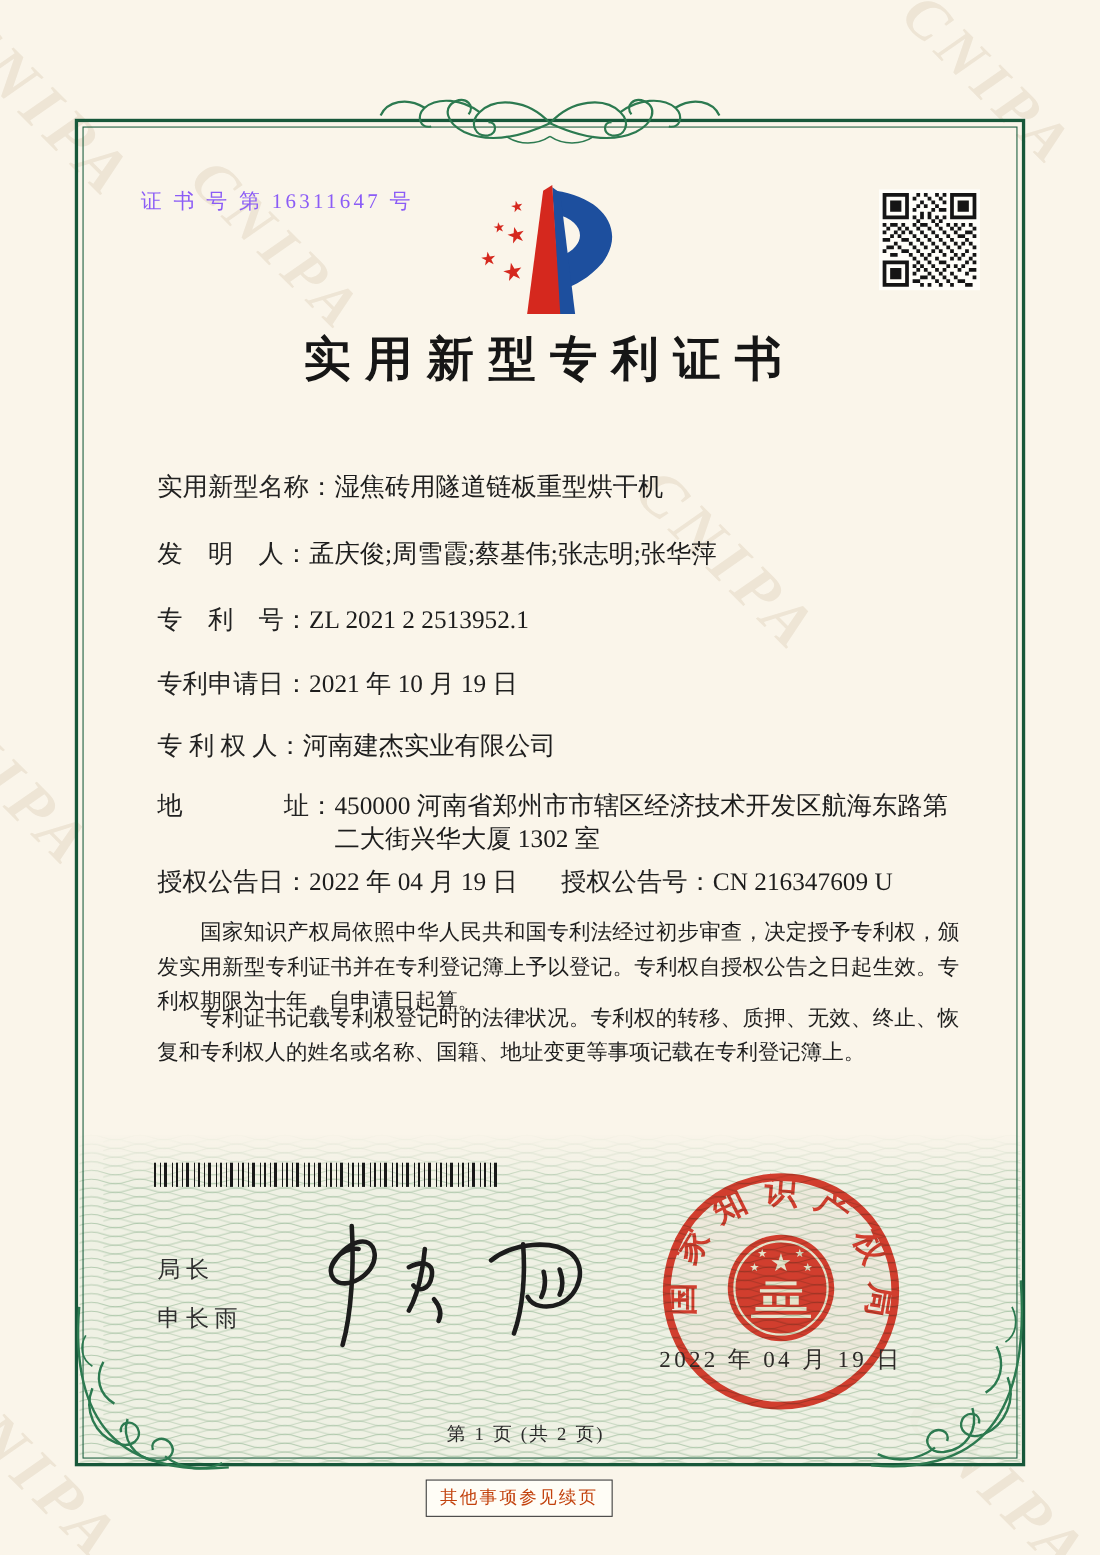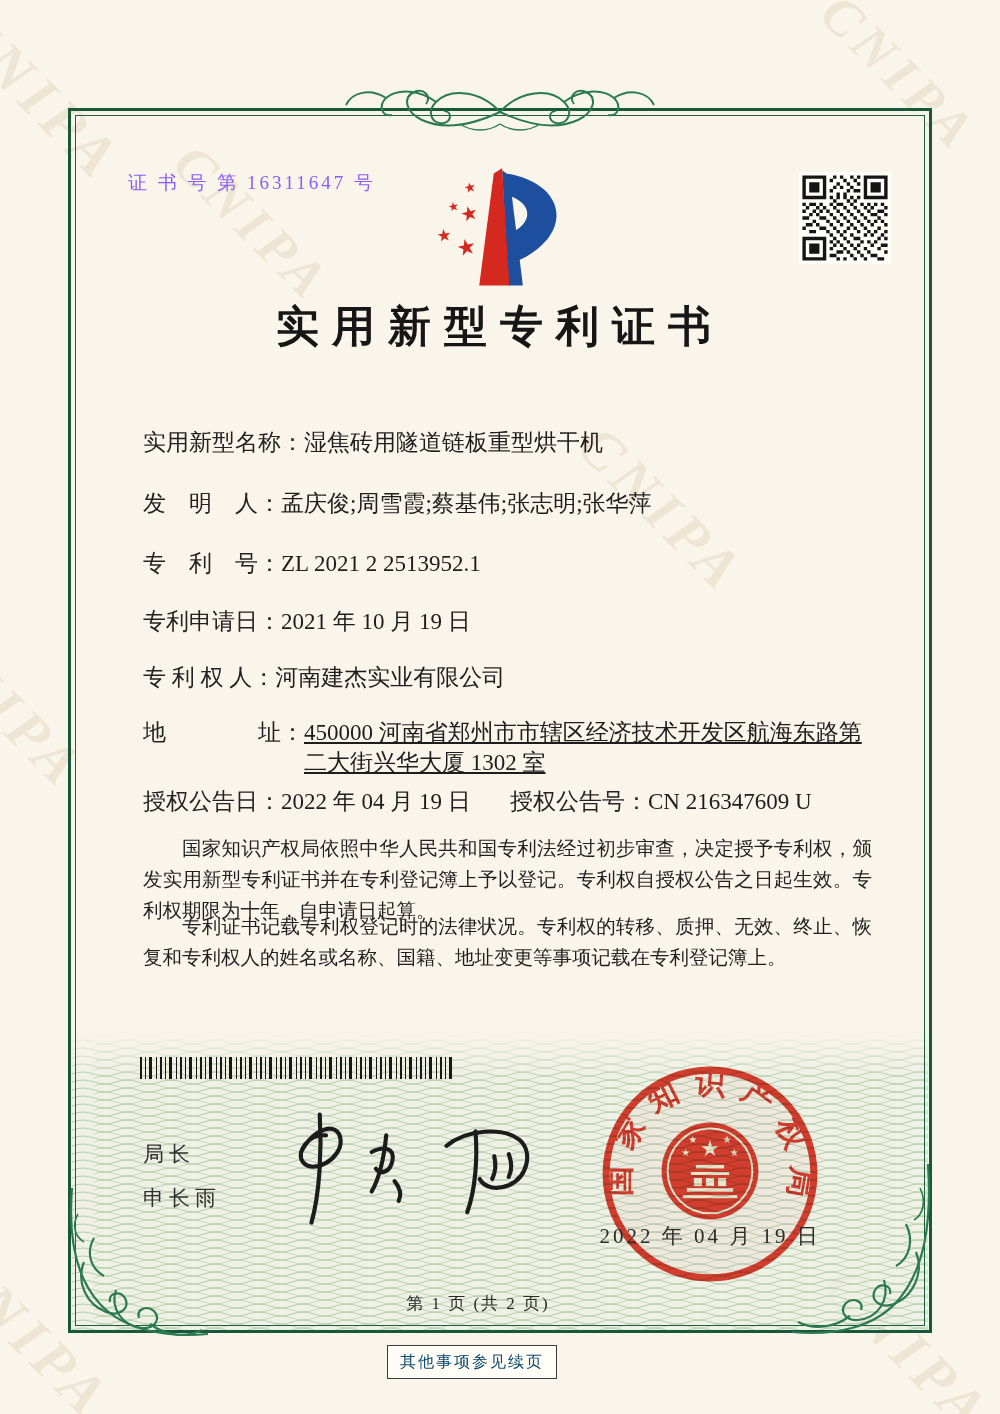--- a/index.html
+++ b/index.html
@@ -18,21 +18,21 @@
   
   .cert-no{position:absolute;left:128px;top:170px;font-size:19px;letter-spacing:3px;color:#8b5cf6;}
   .logo{position:absolute;left:420px;top:163px;}
   .qr{position:absolute;left:799px;top:172px;}
   .title{position:absolute;left:0;top:298px;width:1000px;text-align:center;
          font-size:43px;font-weight:bold;letter-spacing:13px;color:#161616;}
   
   .frow{position:absolute;left:143px;width:730px;display:flex;font-size:23px;line-height:30px;}
   .flabel{flex:0 0 127px;white-space:nowrap;color:#222;}
   .fvalue{flex:1;color:#1d1d1d;}
-  .fvalue .line{display:block;text-decoration:underline;}
+  .fvalue .line{display:block;}
   .grant-no-group{position:absolute;left:367px;top:0;display:flex;width:360px;}
   .grant-no-group .flabel{flex:0 0 122px;}
   
   .para{position:absolute;left:143px;width:729px;font-size:19.5px;line-height:31px;
         text-align:justify;text-indent:39px;color:#1f1f1f;}
   
   .barcode{position:absolute;left:140px;top:1057px;width:312px;height:22px;
      background:repeating-linear-gradient(90deg,#181818 0 2px,transparent 2px 5px,
        #181818 5px 6px,transparent 6px 9px,#181818 9px 12px,transparent 12px 16px,
        #181818 16px 17px,transparent 17px 20px);}
@@ -41,21 +41,21 @@
   .dir-name{position:absolute;left:143px;top:1184px;font-size:21px;letter-spacing:5px;
       font-family:"Liberation Sans","DejaVu Sans",sans-serif;color:#2f2f2f;}
   .signature{position:absolute;left:272px;top:1098px;}
   .seal{position:absolute;left:594px;top:1058px;mix-blend-mode:multiply;opacity:.93;}
   .seal-date{position:absolute;left:560px;top:1222px;width:300px;text-align:center;
       font-size:21px;letter-spacing:3px;color:#2d2a28;z-index:6;}
   .page-num{position:absolute;left:278px;top:1292px;width:400px;text-align:center;
       font-size:17px;letter-spacing:2px;color:#2a2a2a;}
   .foot-note{position:absolute;left:387px;top:1345px;width:168px;height:32px;line-height:32px;
       background:#fffdf6;border:1px solid #3c3c3c;text-align:center;font-size:16px;
-      letter-spacing:2px;color:#0c4a6e;}
+      letter-spacing:2px;color:#c2410c;}
   .orn{position:absolute;pointer-events:none;}
   .z3{z-index:3;}
 </style>
 </head>
 <body>
 
 <div class="page">
 
   <span class="wm" style="left:-15px;top:-5px;font-size:60px;">CNIPA</span>
   <span class="wm" style="left:205px;top:132px;font-size:54px;">CNIPA</span>

